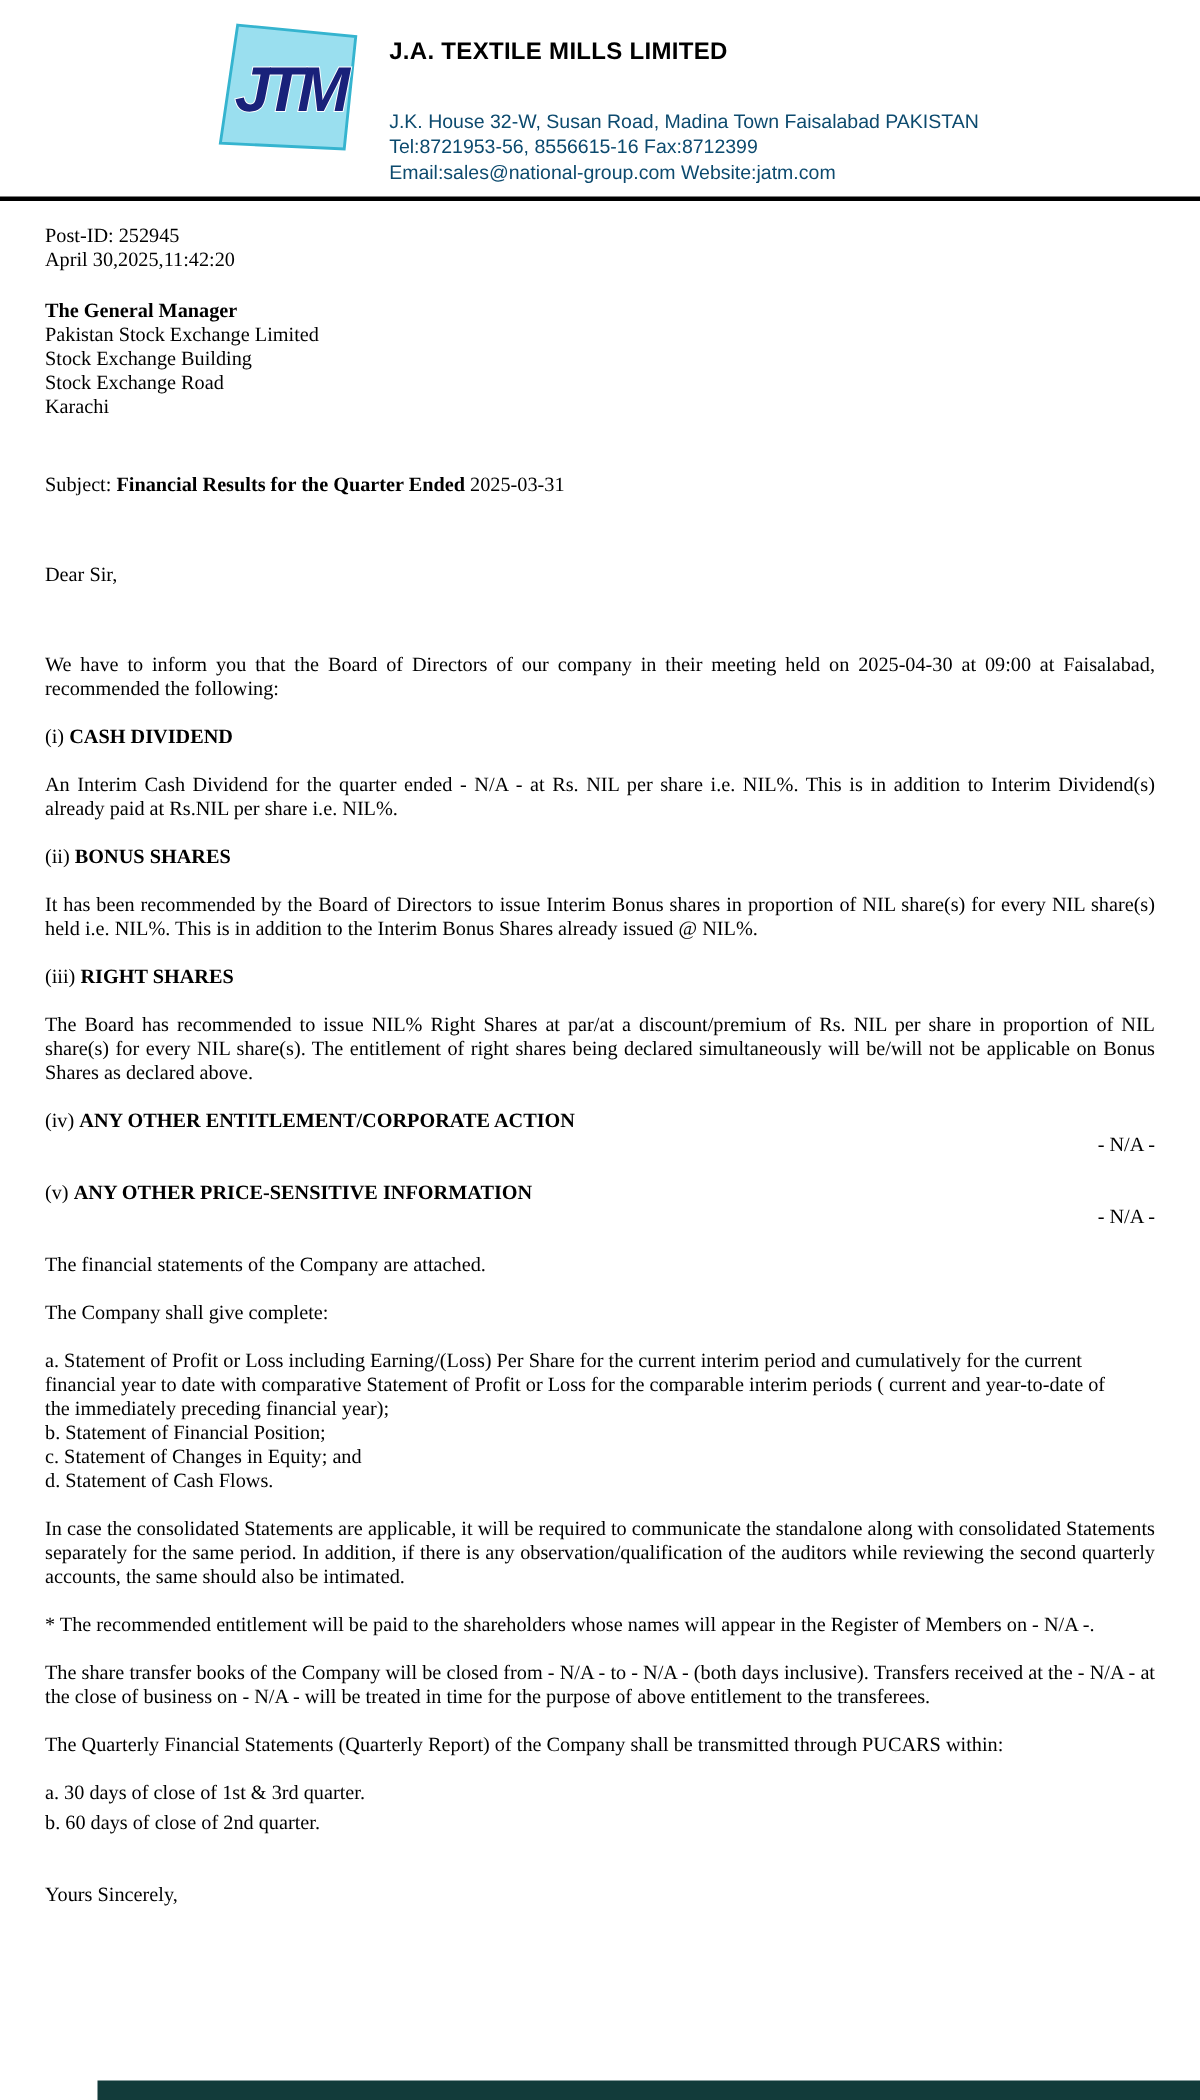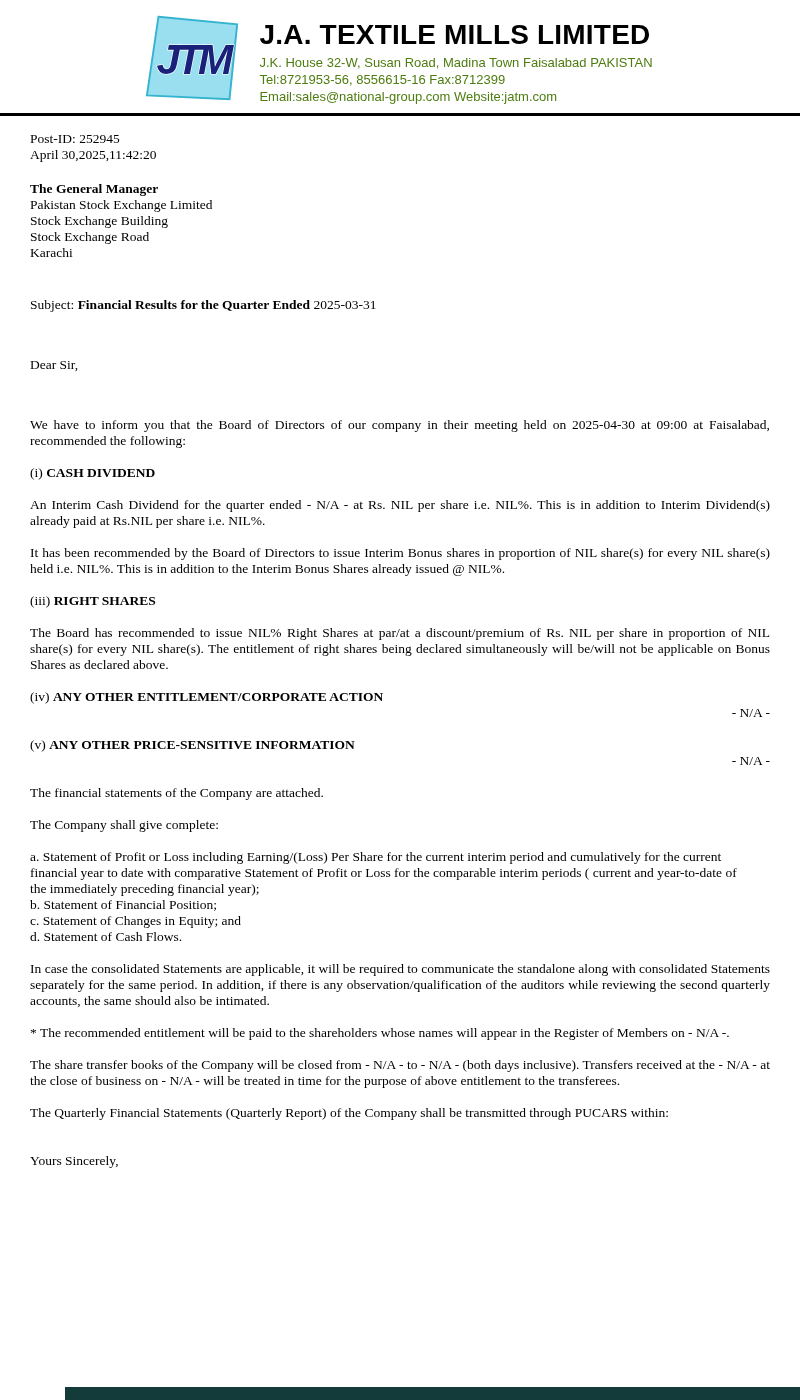--- a/index.html
+++ b/index.html
@@ -7,22 +7,22 @@
   body {
     width: 800px; height: 1400px;
     position: relative; overflow: hidden;
     font-family: "Liberation Serif", serif;
     font-size: 13.5px; line-height: 16px; color: #000;
   }
   
   .letterhead { display: flex; align-items: flex-start; padding: 12px 10px 8px 8px; gap: 18px; justify-content: center; }
   .logo { width: 96px; height: 92px; flex: none; }
   .lh-text { font-family: "Liberation Sans", sans-serif; padding-top: 10px; }
-  .company-name { font-family: "Liberation Sans", sans-serif; font-size: 28px; font-weight: bold; line-height: 26px; margin-bottom: 6px; letter-spacing: 0.2px; }
-  .addr { font-size: 13px; line-height: 17px; color: #4d7c0f; }
+  .company-name { font-family: "Liberation Sans", sans-serif; font-size: 16px; font-weight: bold; line-height: 26px; margin-bottom: 24px; letter-spacing: 0.2px; }
+  .addr { font-size: 13px; line-height: 17px; color: #0c4a6e; }
   .rule { border: none; height: 3px; background: #000; width: 100%; }
   
   main { padding: 15px 30px 0 30px; }
   .meta-block { margin-bottom: 18px; }
   .recipient { margin-bottom: 36px; }
   .bold { font-weight: bold; }
   .subject-line { margin-bottom: 44px; }
   .salutation { margin-bottom: 4px; }
   .intro { margin-bottom: 12px; margin-top: 44px; }
   .para { margin-bottom: 16px; text-align: justify; }
@@ -81,20 +81,24 @@
   <div class="salutation">Dear Sir,</div>
 
   <div class="intro para just">We have to inform you that the Board of Directors of our company in their meeting held on 2025-04-30 at 09:00 at Faisalabad, recommended the following:</div>
 
   <div class="sec-heading">
     <span>(i)</span>
     <span class="bold">CASH DIVIDEND</span>
   </div>
   <div class="para">An Interim Cash Dividend for the quarter ended - N/A - at Rs. NIL per share i.e. NIL%. This is in addition to Interim Dividend(s) already paid at Rs.NIL per share i.e. NIL%.</div>
 
+  <div class="sec-heading">
+    <span>(ii)</span>
+    <span class="bold">BONUS SHARES</span>
+  </div>
   <div class="para">It has been recommended by the Board of Directors to issue Interim Bonus shares in proportion of NIL share(s) for every NIL share(s) held i.e. NIL%. This is in addition to the Interim Bonus Shares already issued @ NIL%.</div>
 
   <div class="sec-heading">
     <span>(iii)</span>
     <span class="bold">RIGHT SHARES</span>
   </div>
   <div class="para">The Board has recommended to issue NIL% Right Shares at par/at a discount/premium of Rs. NIL per share in proportion of NIL share(s) for every NIL share(s). The entitlement of right shares being declared simultaneously will be/will not be applicable on Bonus Shares as declared above.</div>
 
   <div class="sec-heading tight">
     <span>(iv)</span>
@@ -120,18 +124,22 @@
   </div>
 
   <div class="para">In case the consolidated Statements are applicable, it will be required to communicate the standalone along with consolidated Statements separately for the same period. In addition, if there is any observation/qualification of the auditors while reviewing the second quarterly accounts, the same should also be intimated.</div>
 
   <div class="para">* The recommended entitlement will be paid to the shareholders whose names will appear in the Register of Members on - N/A -.</div>
 
   <div class="para">The share transfer books of the Company will be closed from - N/A - to - N/A - (both days inclusive). Transfers received at the - N/A - at the close of business on - N/A - will be treated in time for the purpose of above entitlement to the transferees.</div>
 
   <div class="para">The Quarterly Financial Statements (Quarterly Report) of the Company shall be transmitted through PUCARS within:</div>
 
+  <div class="pucars-list">
+    <div>a. 30 days of close of 1st &amp; 3rd quarter.</div>
+    <div>b. 60 days of close of 2nd quarter.</div>
+  </div>
 
   <div class="signoff">Yours Sincerely,</div>
 
 </main>
 
 <div class="footer-bar"></div>
 
 </body></html>

